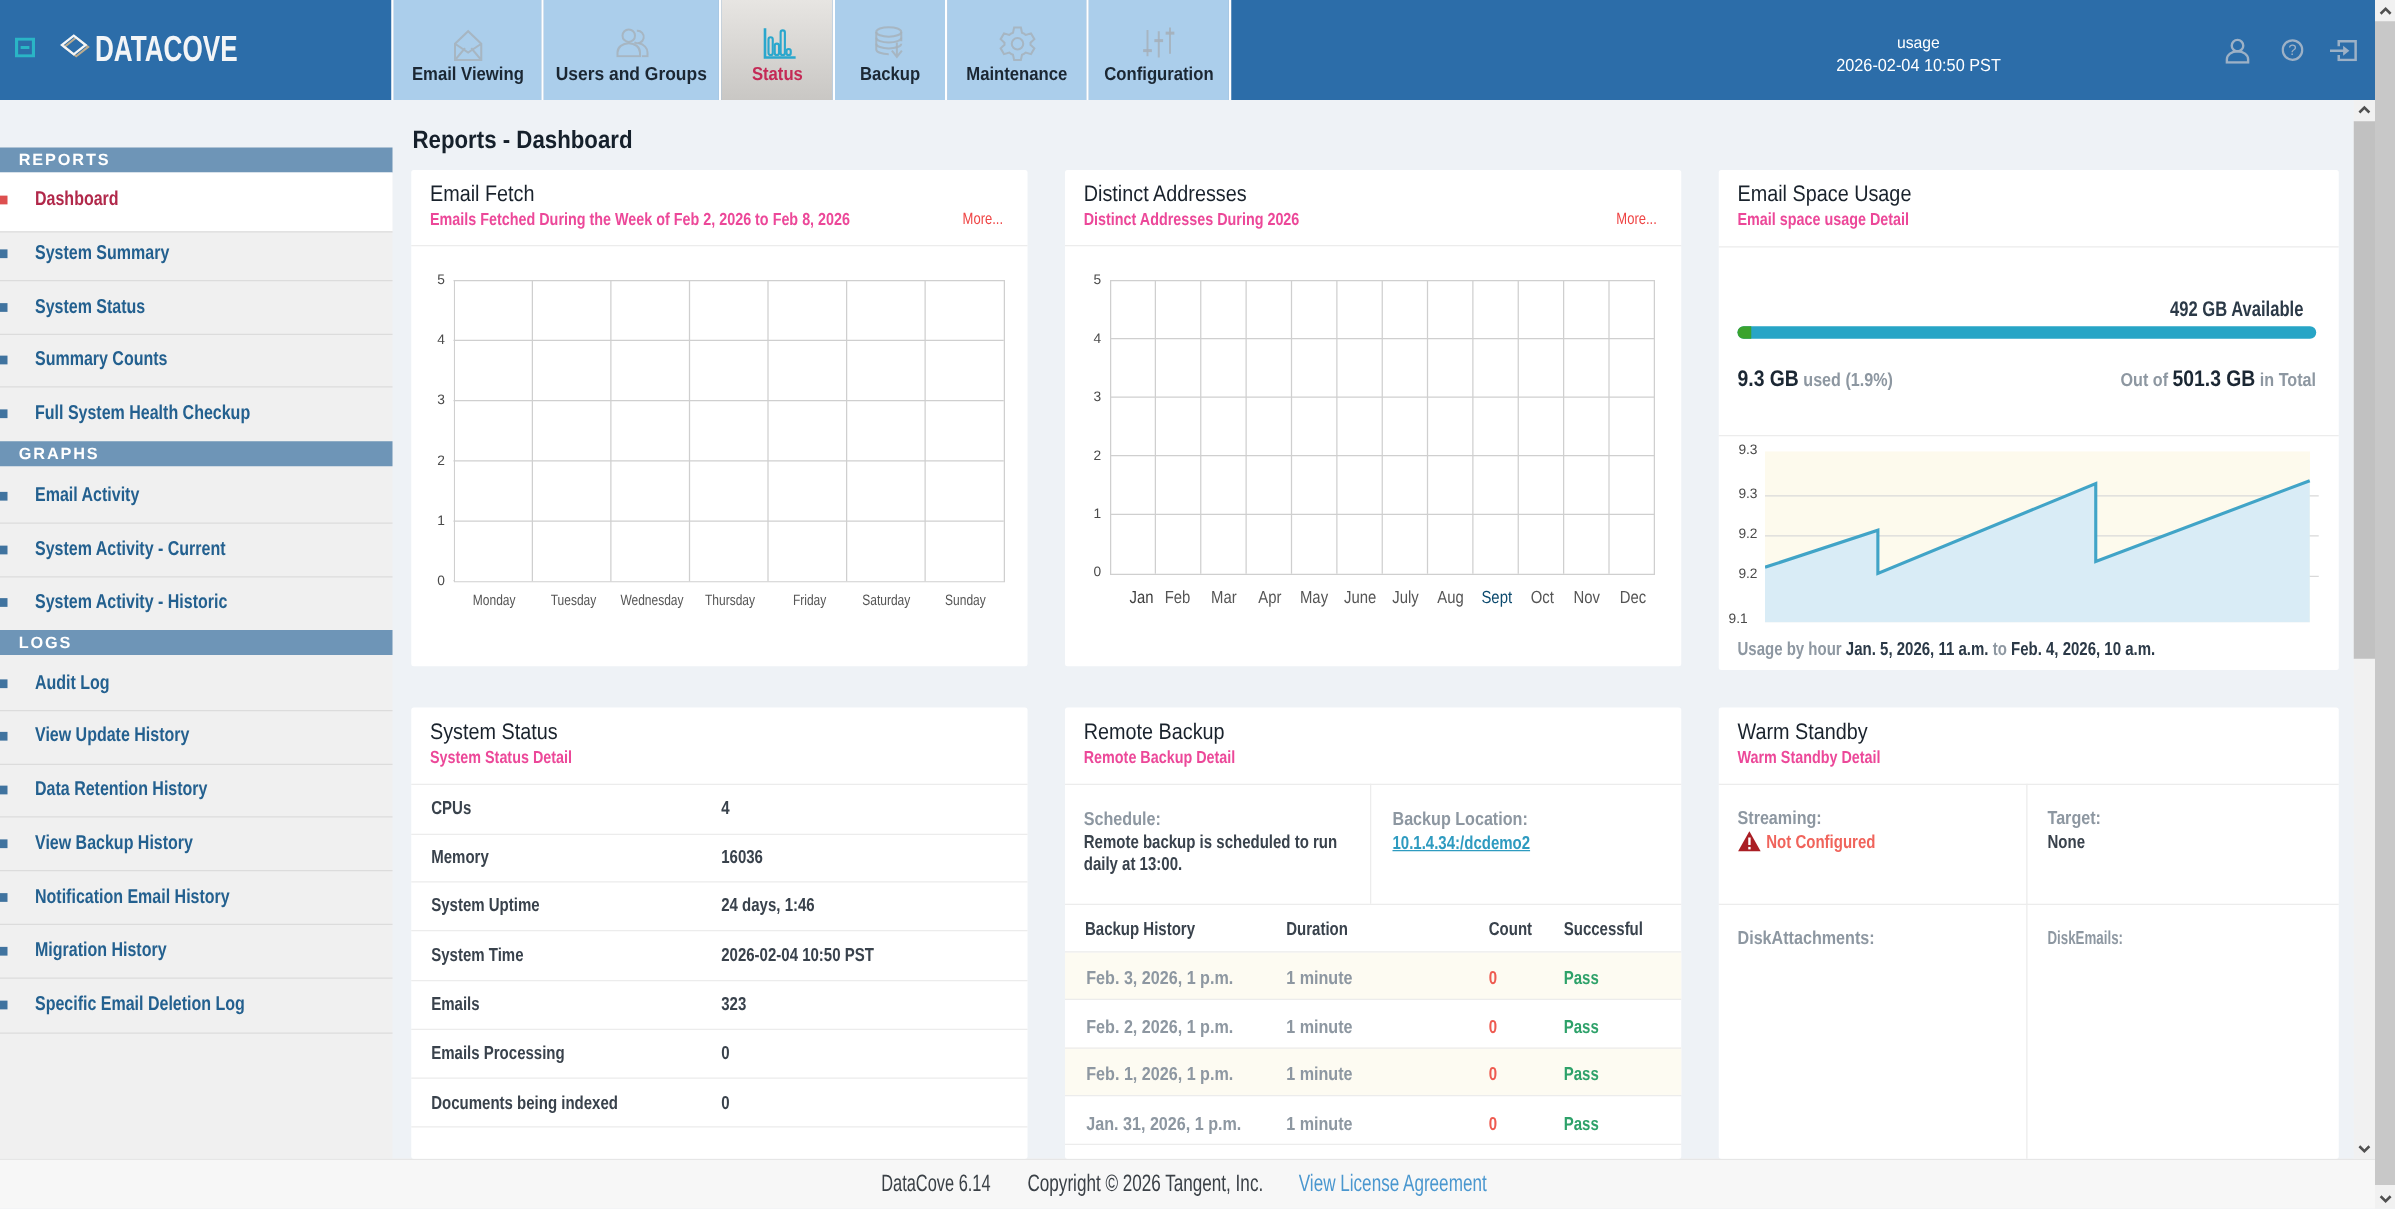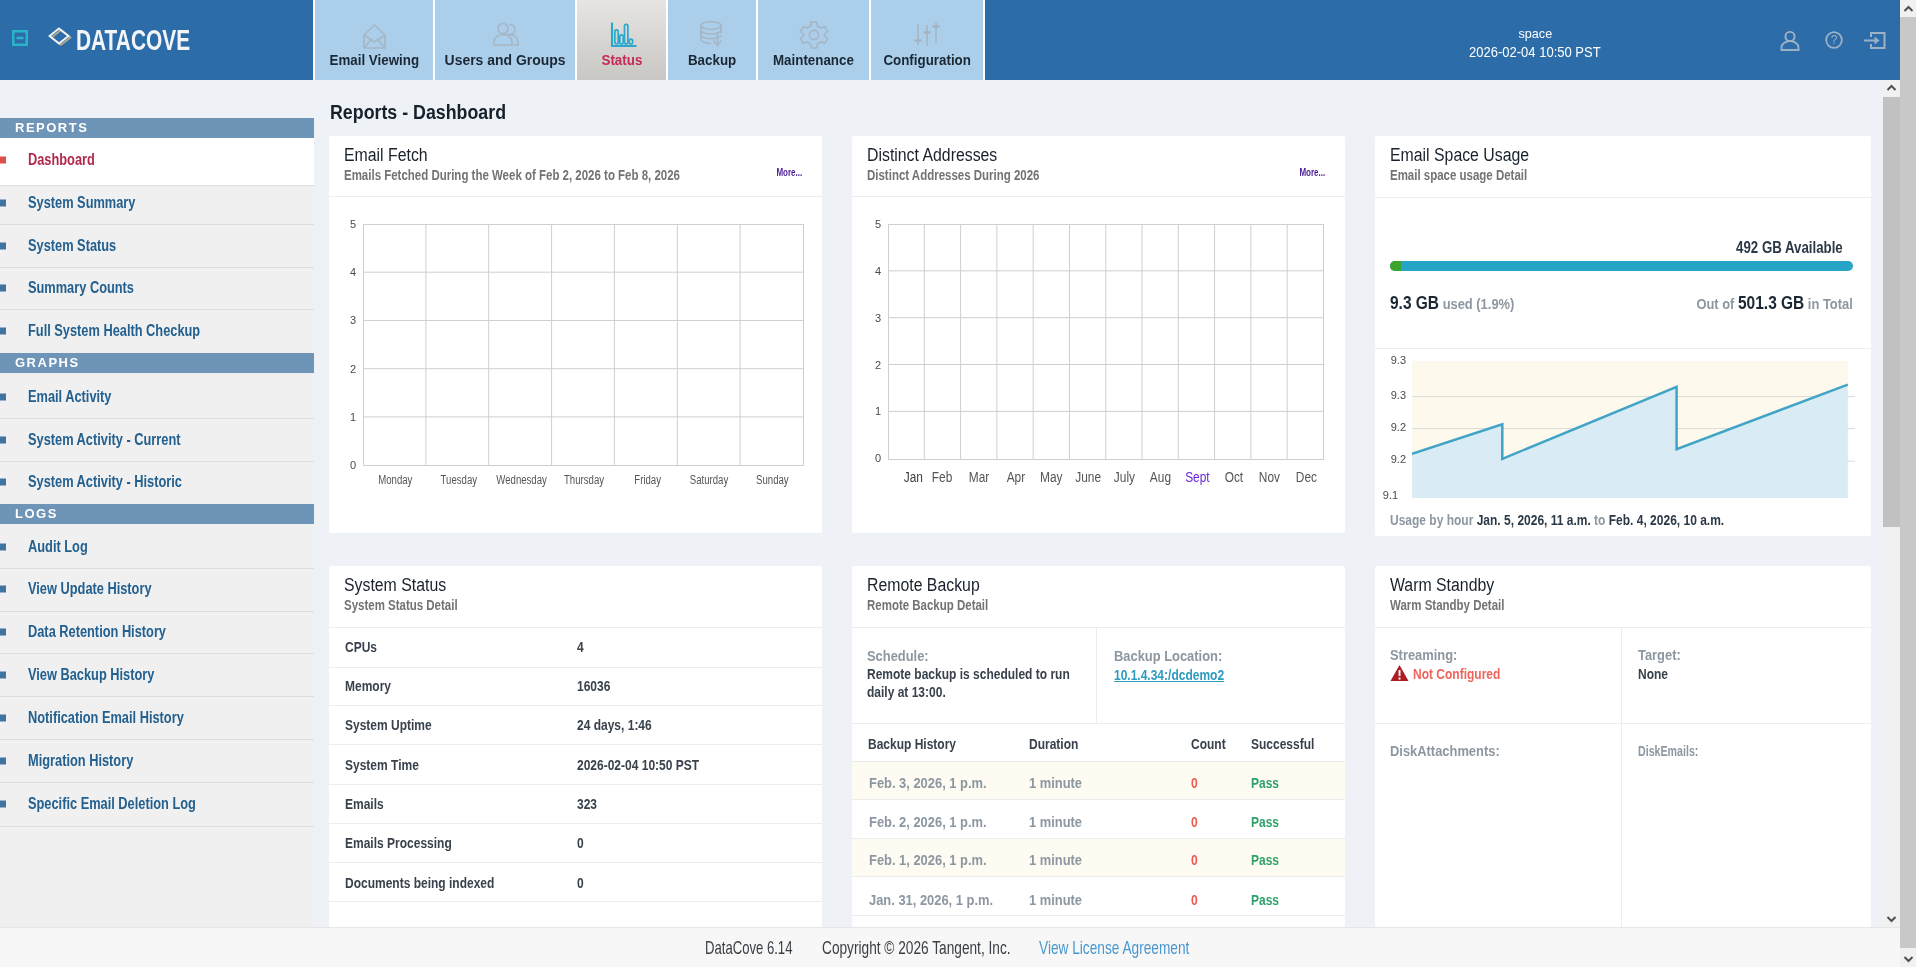--- a/index.html
+++ b/index.html
@@ -7,22 +7,22 @@
 .abs{position:absolute}
 .sx{display:inline-block;transform-origin:0 50%;transform:scaleX(.8);white-space:nowrap}
 .sxr{display:inline-block;transform-origin:100% 50%;transform:scaleX(.8);white-space:nowrap}
 .sxc{display:inline-block;transform-origin:50% 50%;transform:scaleX(.8);white-space:nowrap}
 .card{position:absolute;background:#fff;border-radius:2px}
 .ct{position:absolute;left:15px;top:9px;font-size:18px;font-weight:normal;color:#19222c}
 .ct .sx{transform:scaleX(.88)}
 .cs .sx{transform:scaleX(.82)}
 .tlabel .sxc{transform:scaleX(.89)}
 .gh .sx{transform:scaleX(.86)}
-.cs{position:absolute;left:15px;top:31px;font-size:14px;font-weight:bold;color:#737373}
-.more{position:absolute;right:20px;top:31px;font-size:10px;font-weight:bold;color:#4c1d95}
+.cs{position:absolute;left:15px;top:31px;font-size:14px;font-weight:bold;color:#ec4899}
+.more{position:absolute;right:20px;top:31px;font-size:13px;font-weight:normal;color:#ef4444}
 .cdiv{position:absolute;left:0;right:0;height:1px;background:#ececec}
 .tab{position:absolute;top:0;height:80px;background:#abceeb}
 .tabsep{position:absolute;top:0;height:80px;width:2px;background:#fff}
 .tlabel{position:absolute;left:0;right:0;top:51px;text-align:center;font-size:15px;font-weight:bold;color:#1b2733}
 .band{position:absolute;left:0;width:314px;height:20px;background:#6e95b7;color:#fff;font-size:13px;font-weight:bold;letter-spacing:1px;line-height:20px}
 .mitem{position:absolute;left:28px;font-size:16px;font-weight:bold;color:#23608f;transform:translateY(-50%)}
 .sdiv{position:absolute;left:0;width:314px;height:1px;background:#dcdcdc}
 .bull{position:absolute;left:0;width:6px;height:7px;background:#40739f;transform:translateY(-50%)}
 .gh{font-size:15px;font-weight:bold;color:#8d97a1}
 .dk{font-size:15px;font-weight:bold;color:#39424c}
@@ -36,21 +36,21 @@
     <rect x="1.25" y="1.25" width="13.5" height="13.5" fill="none" stroke="#2ab5c6" stroke-width="2.5"></rect>
     <line x1="4.5" y1="8" x2="11.5" y2="8" stroke="#2ab5c6" stroke-width="2.5"></line>
   </svg>
 
 <svg class="abs" style="left:44px;top:22px" width="32" height="28">
 <polygon points="17,8 26.5,15.5 17,23 7.5,15.5" fill="none" stroke="#b9ab90" stroke-width="1.7"></polygon>
 <polygon points="15,6.5 24.5,14 15,21.5 5.5,14" fill="none" stroke="#f4f6f8" stroke-width="1.8"></polygon>
 </svg>
 <div class="abs" style="left:76px;top:24px;font-size:29px;font-weight:bold;color:#f3f5f7"><span class="sx" style="transform:scaleX(.72)">DATACOVE</span></div>
 
-<div class="abs" style="left:1385px;top:26px;width:300px;text-align:center;font-size:13px;color:#fff"><span class="sxc" style="transform:scaleX(.97)">space</span></div>
+<div class="abs" style="left:1385px;top:26px;width:300px;text-align:center;font-size:13px;color:#fff"><span class="sxc" style="transform:scaleX(.97)">usage</span></div>
 <div class="abs" style="left:1385px;top:44px;width:300px;text-align:center;font-size:14px;color:#fff"><span class="sxc" style="transform:scaleX(.93)">2026-02-04 10:50 PST</span></div>
 
 <svg class="abs" style="left:1780px;top:30px" width="20" height="21">
     <circle cx="10" cy="6.5" r="4.6" fill="none" stroke="#9db1c6" stroke-width="1.9"></circle>
     <path d="M1.5 20 L1.5 17.5 A8.5 6.5 0 0 1 18.5 17.5 L18.5 20 Z" fill="none" stroke="#9db1c6" stroke-width="1.9"></path>
   </svg>
 <svg class="abs" style="left:1825px;top:31px" width="18" height="18">
     <circle cx="9" cy="9" r="7.8" fill="none" stroke="#9db1c6" stroke-width="1.8"></circle>
     <text x="9" y="13" font-size="12" fill="#9db1c6" text-anchor="middle" font-family="Liberation Sans">?</text>
   </svg>
@@ -280,21 +280,21 @@
 <div class="abs" style="left:0;top:269px;width:29px;text-align:right;font-size:11px;color:#4a4a4a;line-height:13px">1</div>
 <div class="abs" style="left:0;top:316px;width:29px;text-align:right;font-size:11px;color:#4a4a4a;line-height:13px">0</div>
 <div class="abs" style="left:36px;top:333px;width:37px;text-align:right;font-size:14px;color:#404040"><span class="sxc" style="transform:scaleX(.85)">Jan</span></div>
 <div class="abs" style="left:72px;top:333px;width:37px;text-align:center;font-size:14px;color:#555"><span class="sxc" style="transform:scaleX(.85)">Feb</span></div>
 <div class="abs" style="left:109px;top:333px;width:37px;text-align:center;font-size:14px;color:#555"><span class="sxc" style="transform:scaleX(.85)">Mar</span></div>
 <div class="abs" style="left:145px;top:333px;width:37px;text-align:center;font-size:14px;color:#555"><span class="sxc" style="transform:scaleX(.85)">Apr</span></div>
 <div class="abs" style="left:181px;top:333px;width:37px;text-align:center;font-size:14px;color:#555"><span class="sxc" style="transform:scaleX(.85)">May</span></div>
 <div class="abs" style="left:218px;top:333px;width:37px;text-align:center;font-size:14px;color:#555"><span class="sxc" style="transform:scaleX(.85)">June</span></div>
 <div class="abs" style="left:254px;top:333px;width:37px;text-align:center;font-size:14px;color:#555"><span class="sxc" style="transform:scaleX(.85)">July</span></div>
 <div class="abs" style="left:290px;top:333px;width:37px;text-align:center;font-size:14px;color:#555"><span class="sxc" style="transform:scaleX(.85)">Aug</span></div>
-<div class="abs" style="left:327px;top:333px;width:37px;text-align:center;font-size:14px;color:#6d28d9"><span class="sxc" style="transform:scaleX(.85)">Sept</span></div>
+<div class="abs" style="left:327px;top:333px;width:37px;text-align:center;font-size:14px;color:#0c4a6e"><span class="sxc" style="transform:scaleX(.85)">Sept</span></div>
 <div class="abs" style="left:363px;top:333px;width:37px;text-align:center;font-size:14px;color:#555"><span class="sxc" style="transform:scaleX(.85)">Oct</span></div>
 <div class="abs" style="left:399px;top:333px;width:37px;text-align:center;font-size:14px;color:#555"><span class="sxc" style="transform:scaleX(.85)">Nov</span></div>
 <div class="abs" style="left:436px;top:333px;width:37px;text-align:center;font-size:14px;color:#555"><span class="sxc" style="transform:scaleX(.85)">Dec</span></div>
 </div>
 
 <div class="card" style="left:1375px;top:136px;width:496px;height:400px">
 <div class="ct"><span class="sx">Email Space Usage</span></div>
 <div class="cs"><span class="sx">Email space usage Detail</span></div>
 <div class="cdiv" style="top:61px"></div>
 <div class="abs" style="right:28px;top:102px;font-size:17px;font-weight:bold;color:#2b3947"><span class="sxr" style="transform:scaleX(.78)">492 GB Available</span></div>

